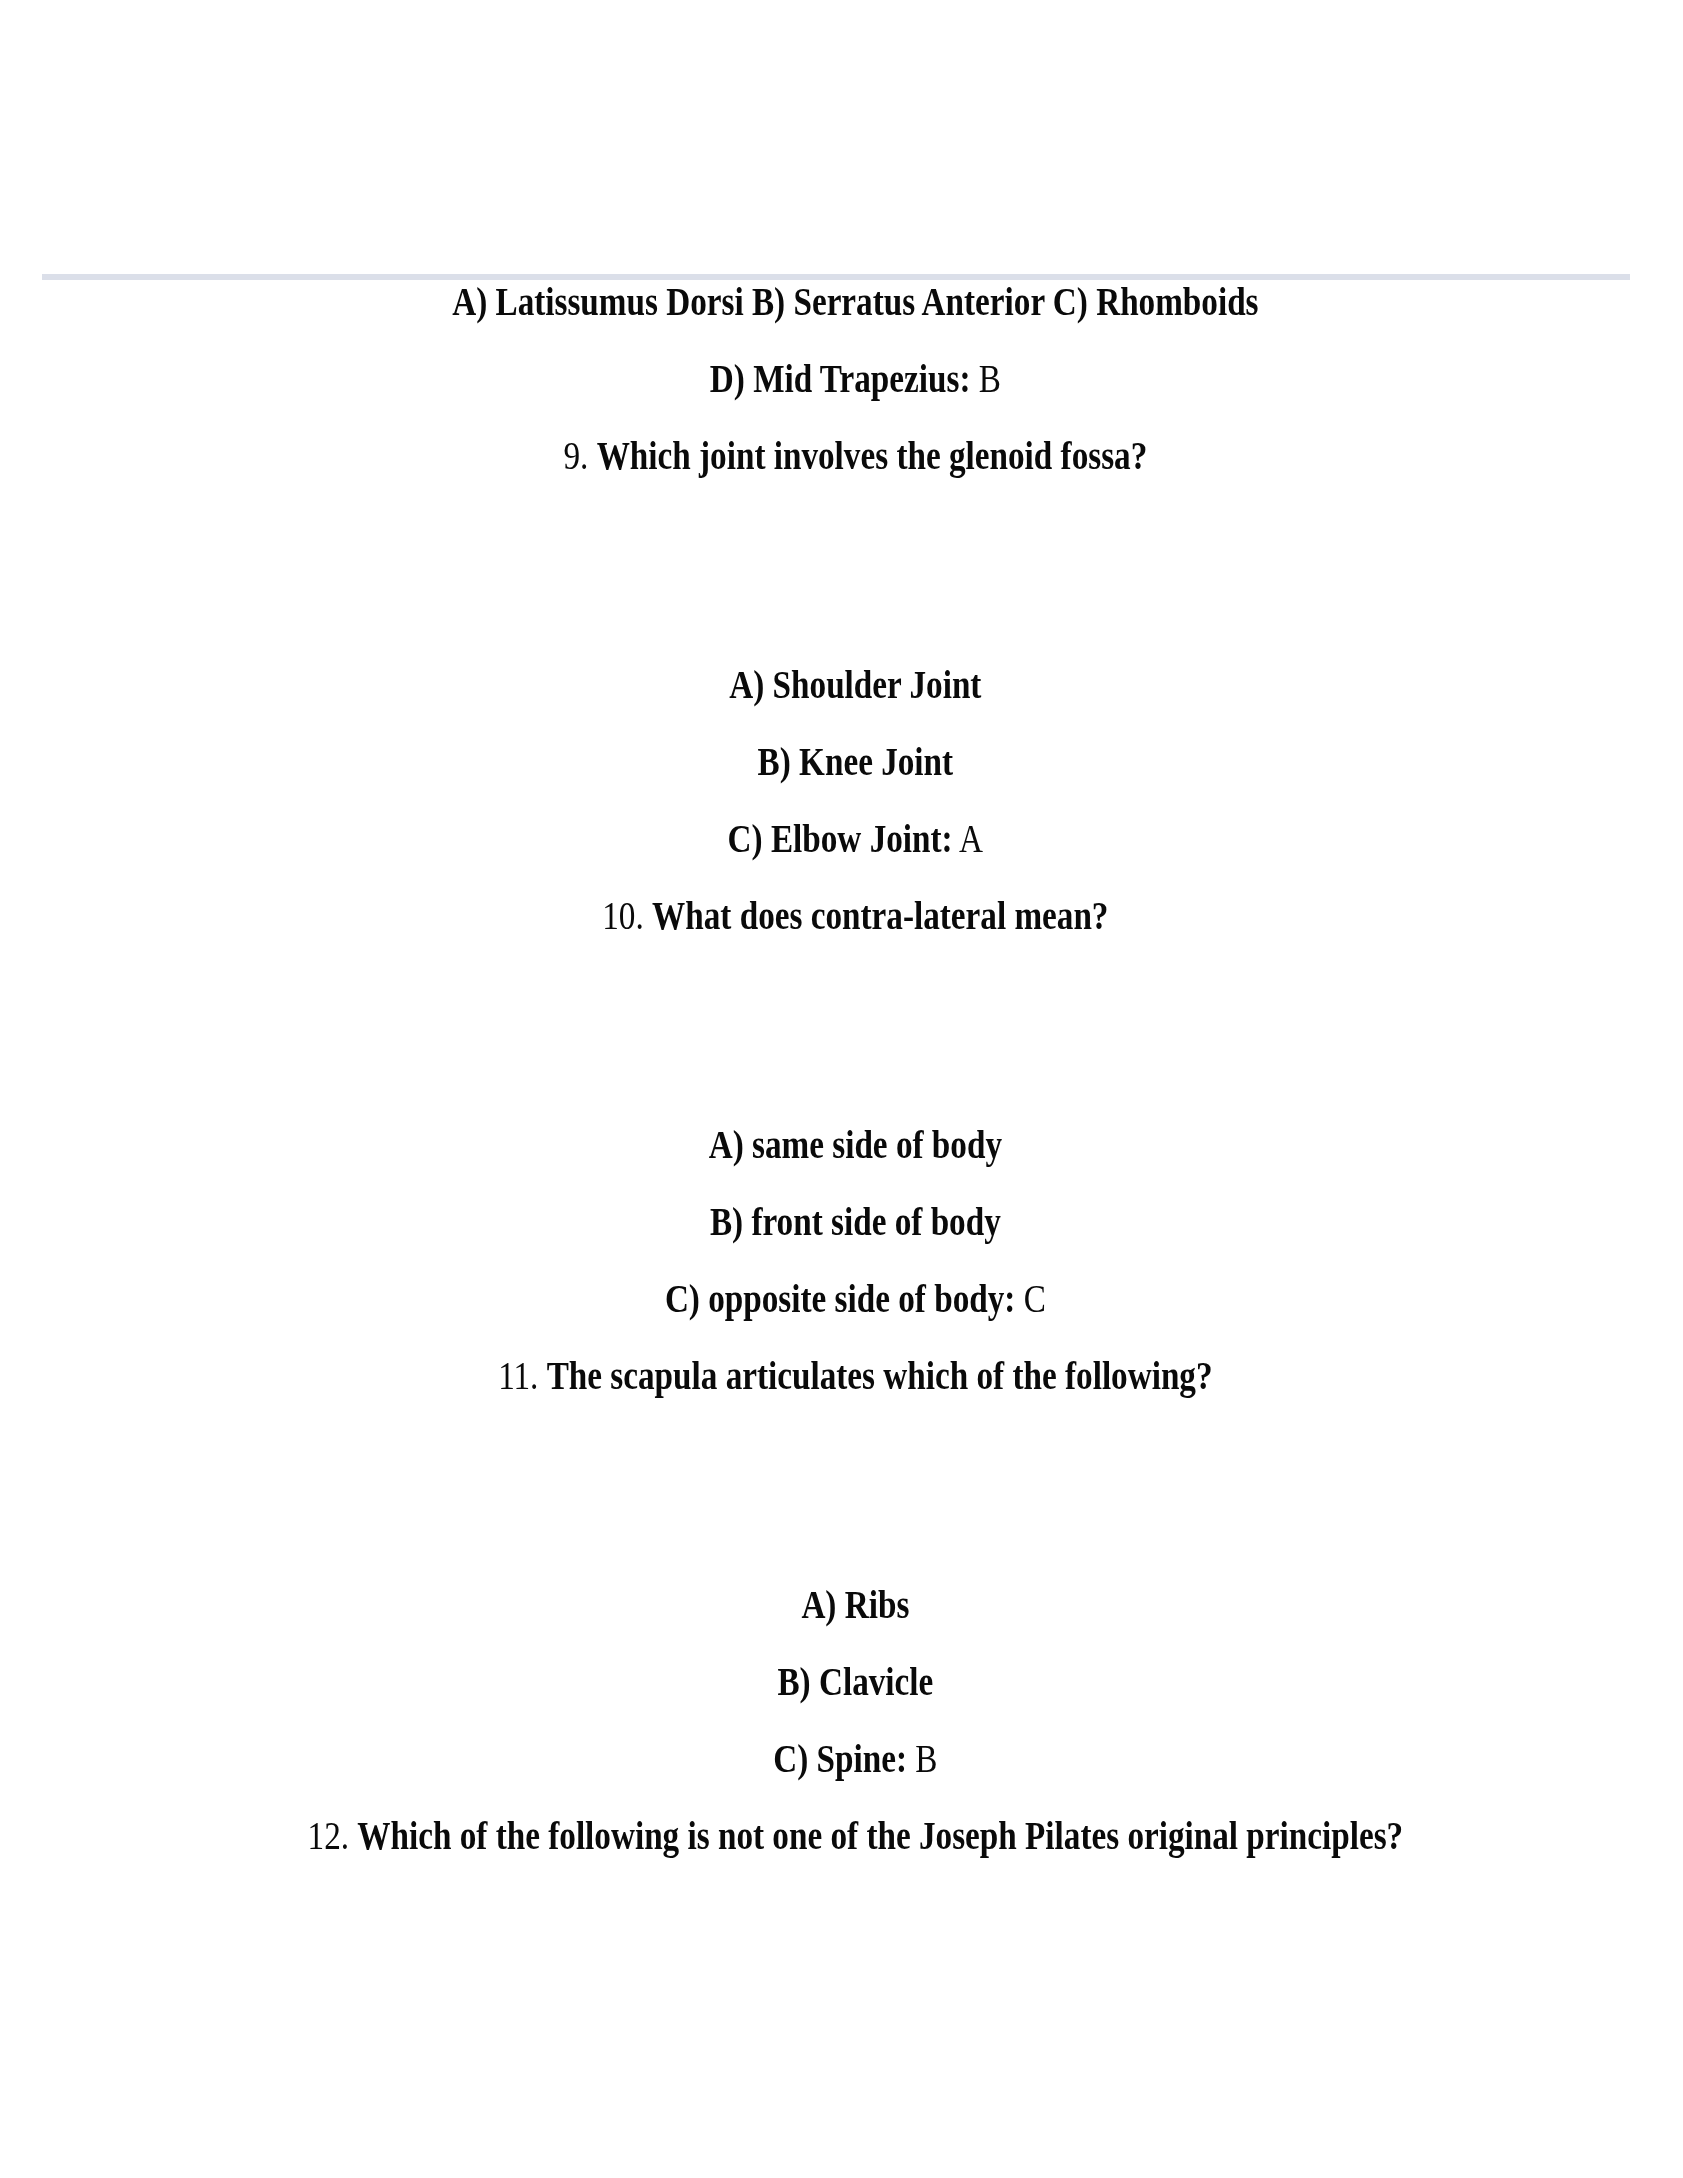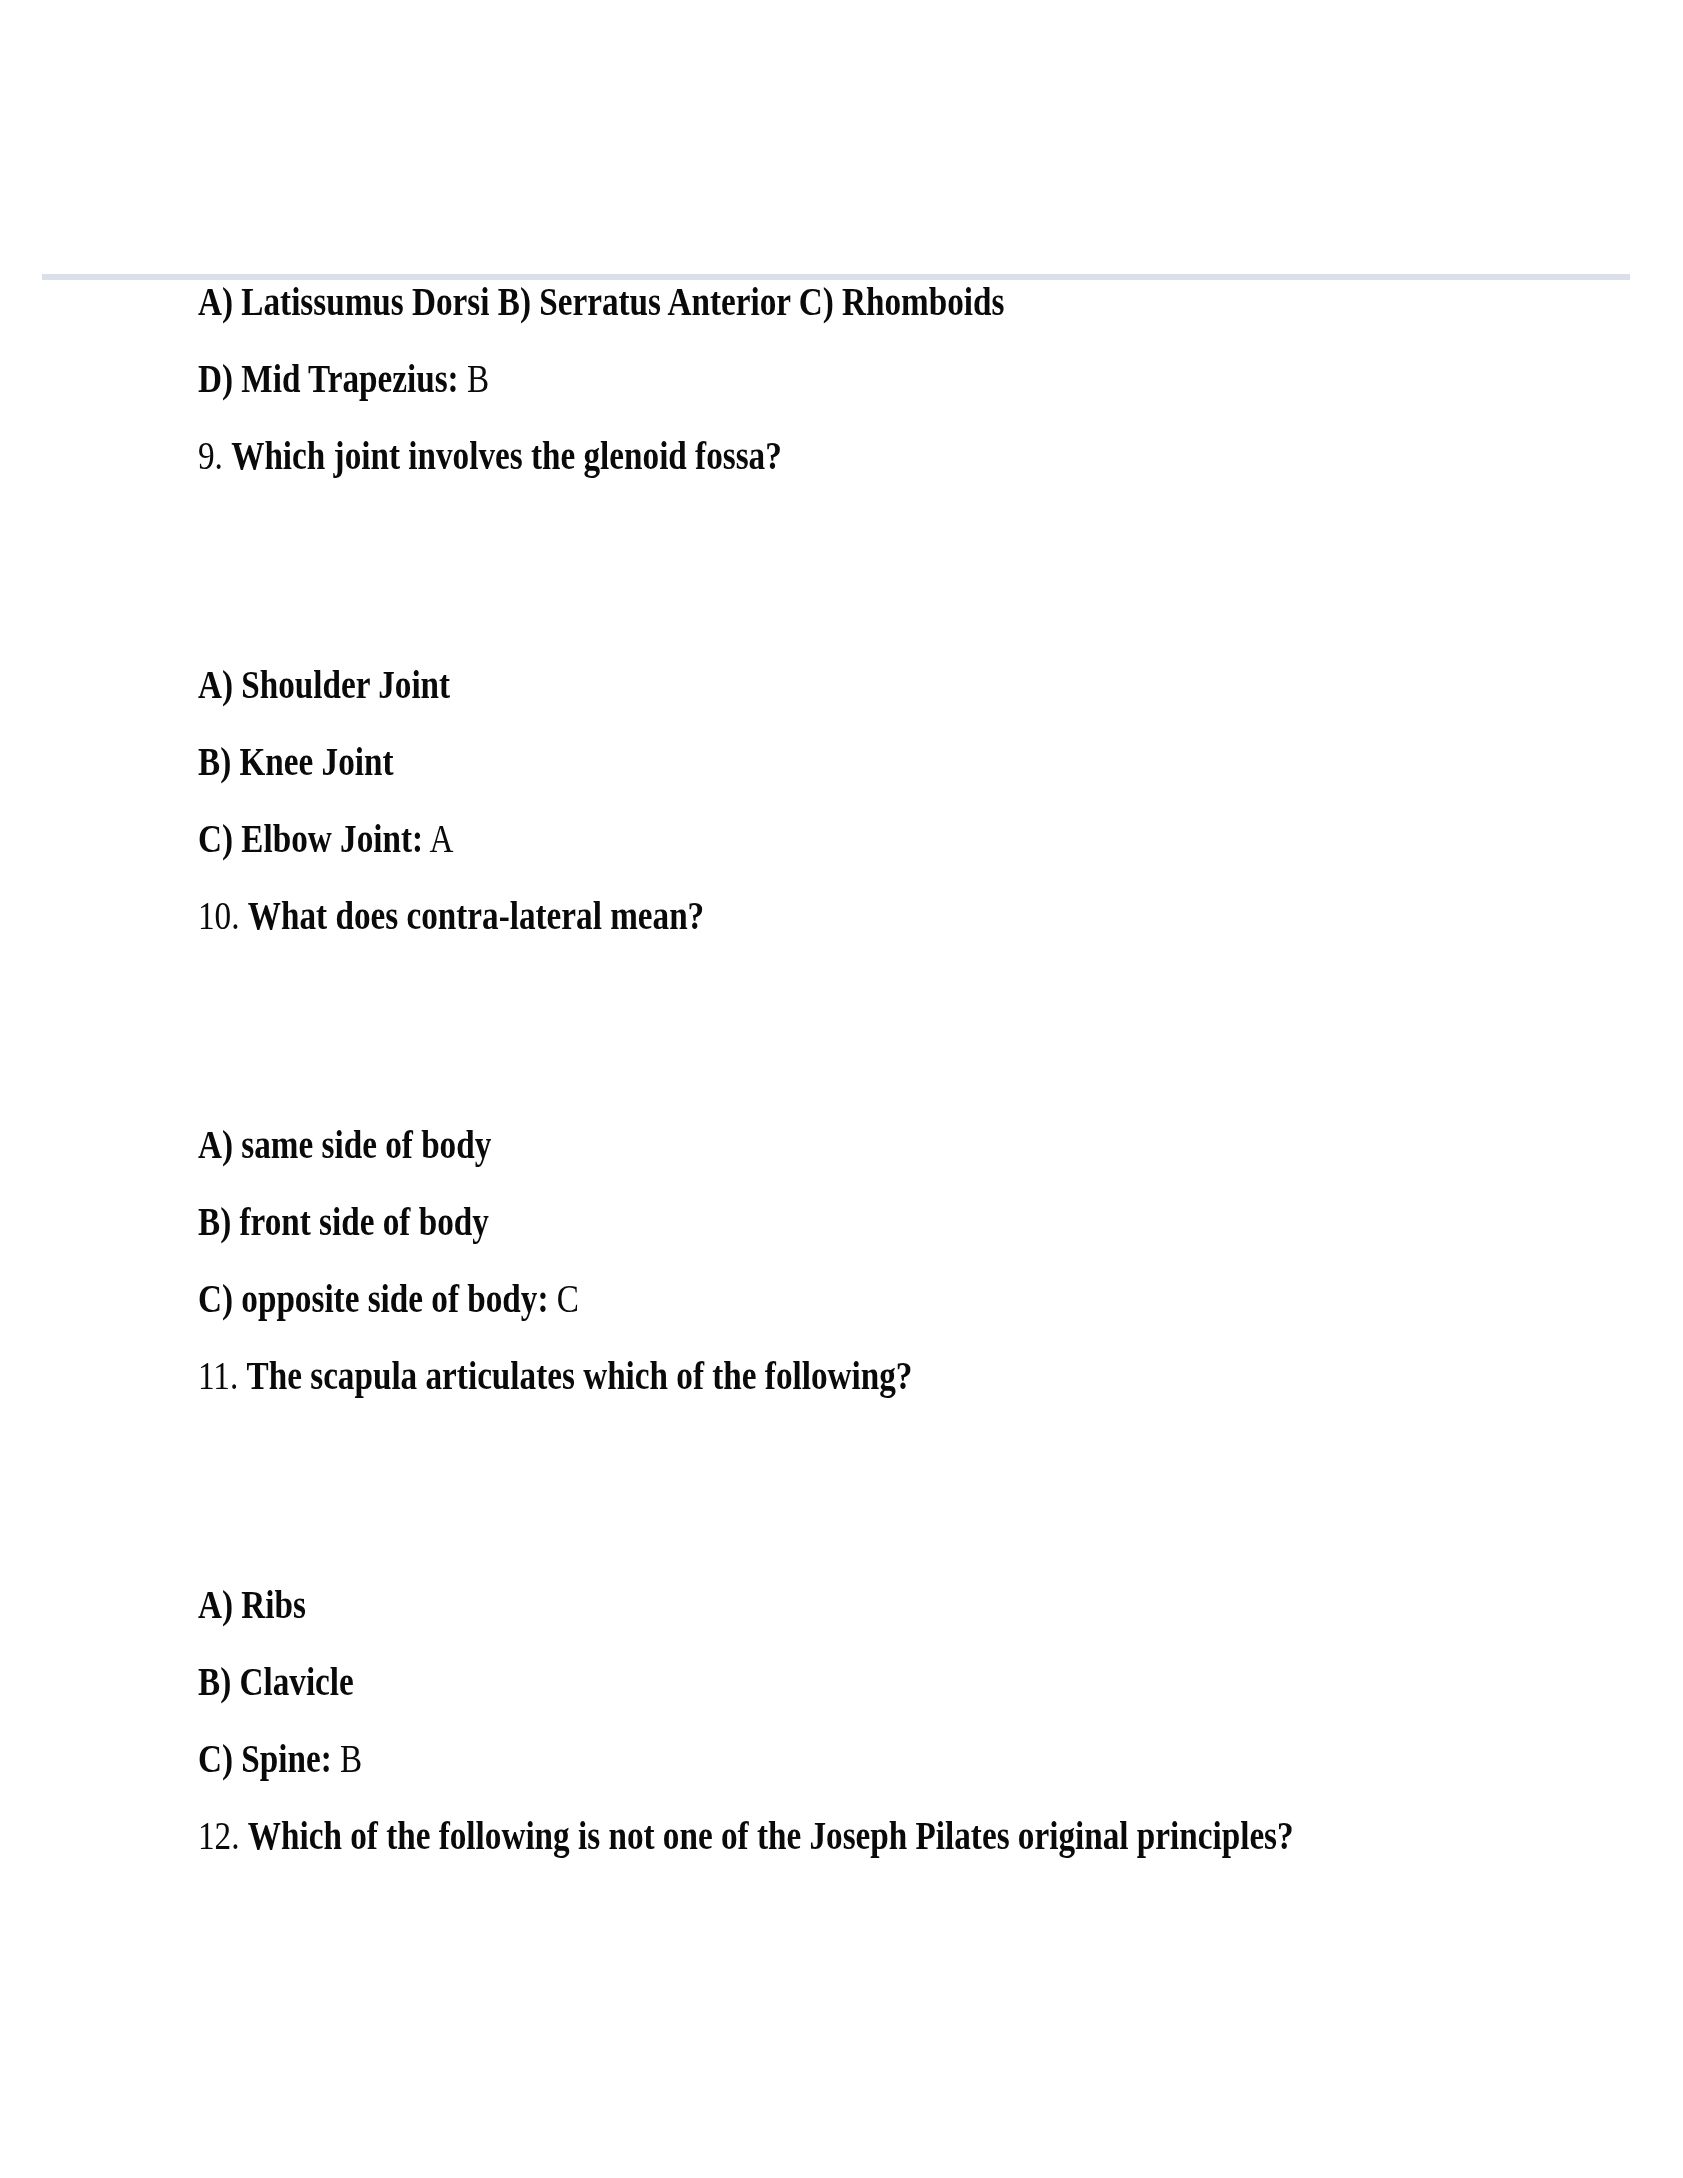--- a/index.html
+++ b/index.html
@@ -6,20 +6,21 @@
     margin: 0;
     padding: 0;
     background: #ffffff;
   }
   .page {
     position: relative;
     width: 1683px;
     height: 2178px;
     background: #ffffff;
     overflow: hidden;
+    text-align: center;
   }
   .divider {
     position: absolute;
     left: 42px;
     top: 274px;
     width: 1588px;
     height: 6px;
     background: #dbdfe9;
   }
   .content {

